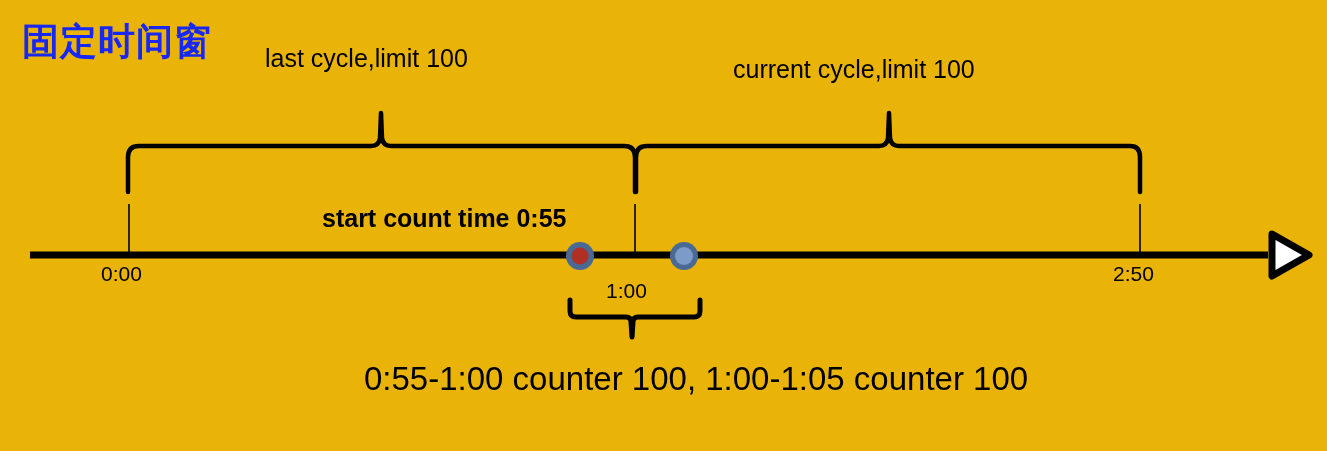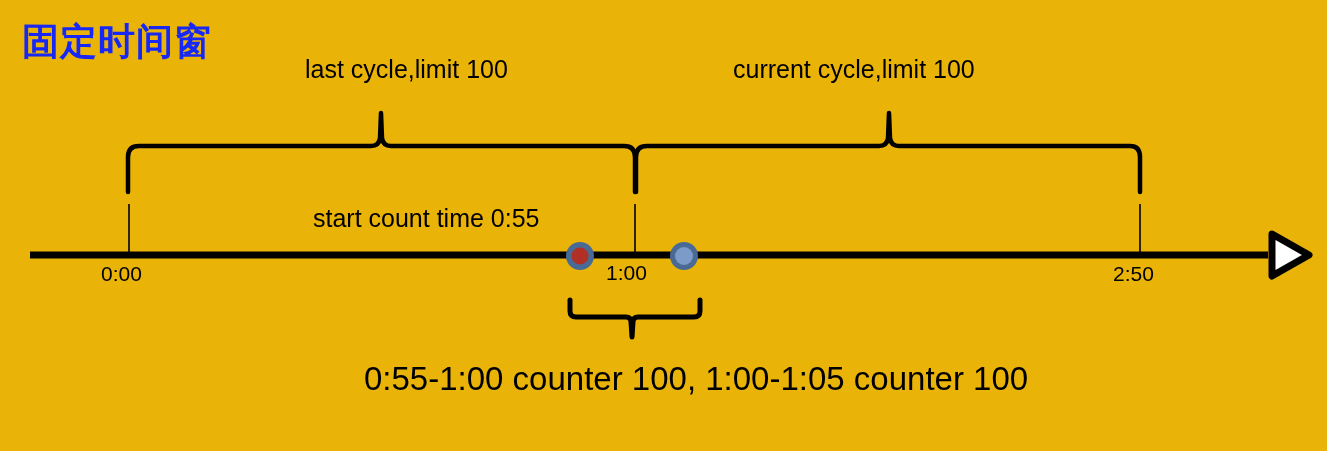--- a/index.html
+++ b/index.html
@@ -35,30 +35,30 @@
     top: 23px;
     color: #1728F5;
     font-size: 37px;
     font-weight: 700;
     letter-spacing: 1px;
   }
   .cycle-label {
     font-size: 25px;
     text-align: center;
   }
-  .last-cycle-label { left: 265px; top: 57px; margin-left: 40px; }
+  .last-cycle-label { left: 265px; top: 46px; }
   .current-cycle-label { left: 733px; top: 57px; }
 
   .inline-label { font-size: 25px; }
-  .start-count-label { left: 313px; top: 206px; }
+  .start-count-label { left: 322px; top: 206px; font-weight: bold; }
   .current-time-label { left: 650px; top: 206px; }
 
   .tick-label { font-size: 21px; }
   .t000 { left: 101px; top: 263px; }
-  .t100 { left: 606px; top: 262px; }
+  .t100 { left: 606px; top: 280px; }
   .t200 { left: 1113px; top: 263px; }
 
   .bottom-line { font-size: 33px; text-align: center; }
   .bottom-line-1 { left: 364px; top: 362px; }
   .bottom-line-2 { left: 498px; top: 404px; }
 </style>
 </head>
 <body>
 
 <div id="canvas">

